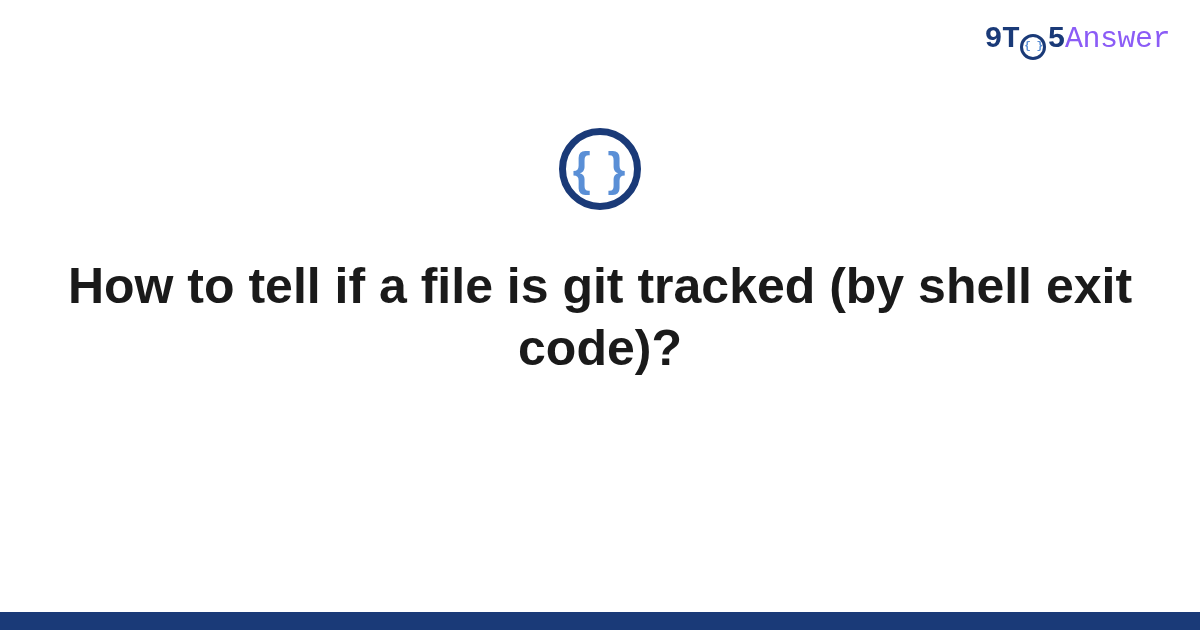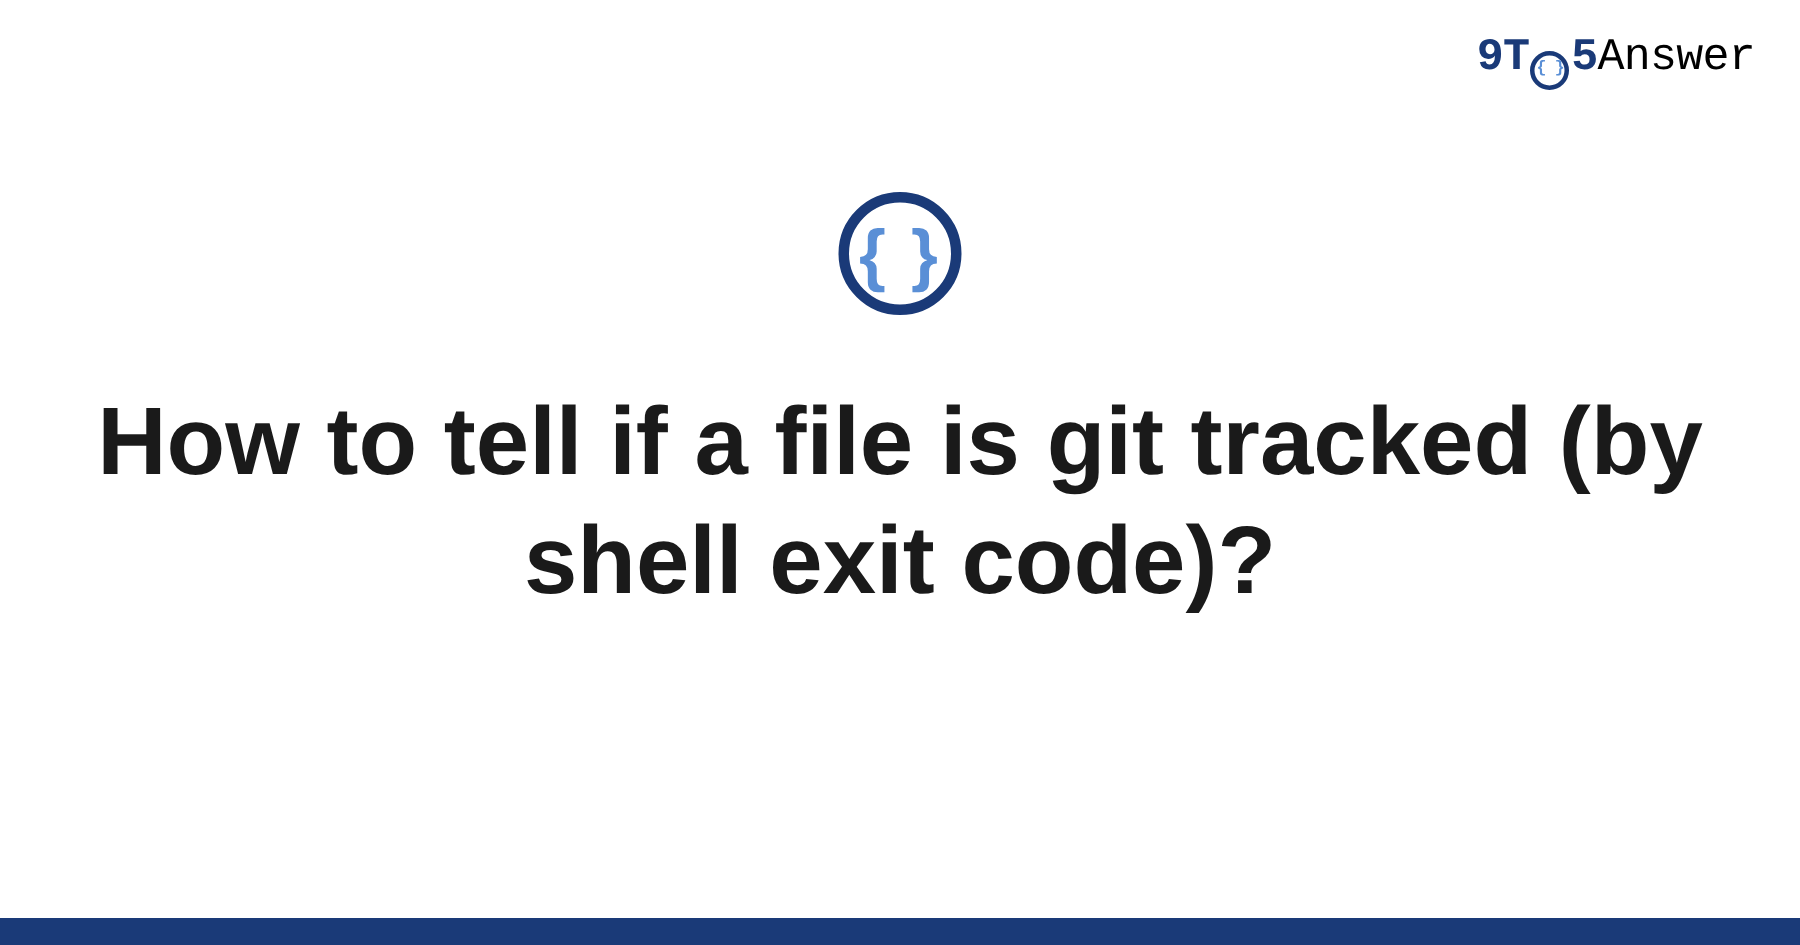--- a/index.html
+++ b/index.html
@@ -45,21 +45,21 @@
     .brand .o-inner {
       font-size: 11px;
       color: #5a8fd6;
       font-weight: 700;
       line-height: 1;
     }
     .brand .five {
       color: #1a3a78;
     }
     .brand .answer {
-      color: #000000;
+      color: #8b5cf6;
       font-weight: 400;
     }
     .center-icon {
       position: absolute;
       top: 128px;
       left: 50%;
       transform: translateX(-50%);
       width: 82px;
       height: 82px;
       border: 7px solid #1a3a78;
@@ -74,21 +74,21 @@
       color: #5a8fd6;
       letter-spacing: 2px;
       line-height: 1;
     }
     .title {
       position: absolute;
       top: 255px;
       left: 0;
       right: 0;
       text-align: center;
-      font-size: 64px;
+      font-size: 50px;
       font-weight: 700;
       color: #1a1a1a;
       line-height: 1.24;
       padding: 0 60px;
     }
     .bottom-bar {
       position: absolute;
       bottom: 0;
       left: 0;
       right: 0;

